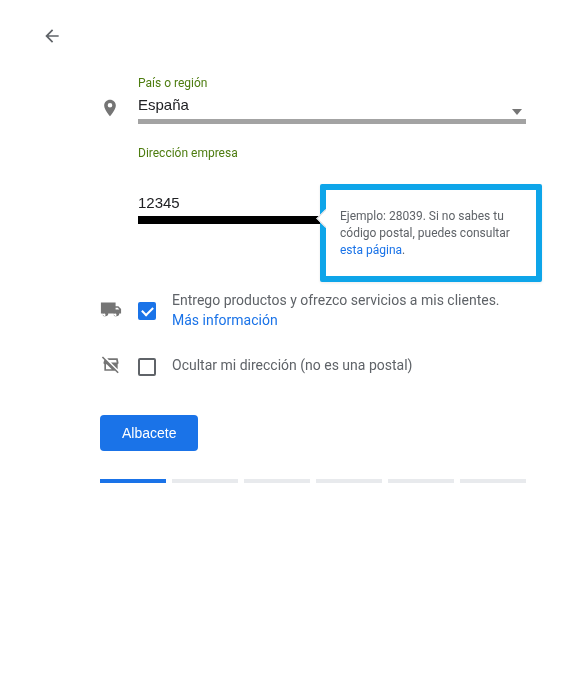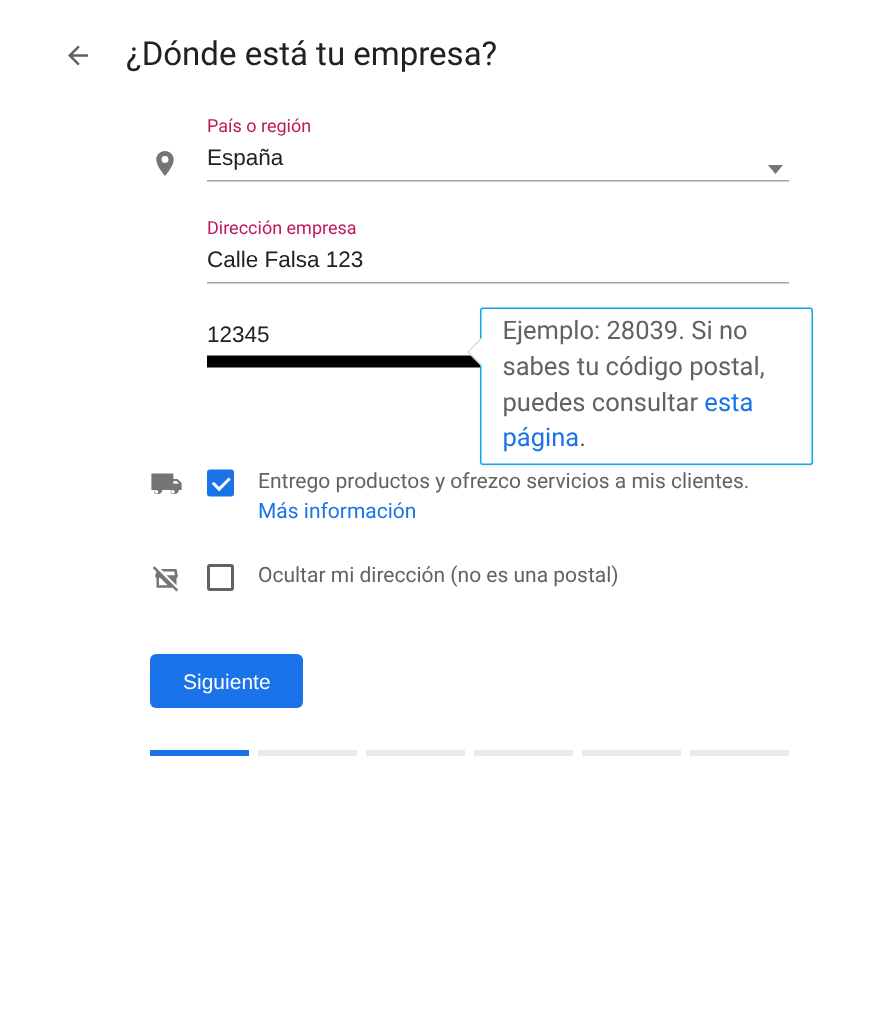--- a/index.html
+++ b/index.html
@@ -44,28 +44,28 @@
     color: #757575;
   }
   .field-icon.empty { color: transparent; }
   .field-wrap {
     flex: 1;
     position: relative;
   }
   .field-wrap.half { max-width: 200px; }
   .label {
     font-size: 12px;
-    color: #be185d;
+    color: #4d7c0f;
     margin-bottom: 2px;
     display: block;
   }
   .input {
     width: 100%;
     border: none;
-    border-bottom: 1px solid #a3a3a3;
+    border-bottom: 5px solid #a3a3a3;
     font-size: 15px;
     padding: 4px 0 6px 0;
     outline: none;
     color: #202124;
     background: transparent;
   }
   .input.focused {
     border-bottom: 8px solid #000000;
     padding-bottom: 5px;
   }
@@ -75,45 +75,45 @@
     right: 4px;
     top: 24px;
     color: #757575;
     pointer-events: none;
   }
   .tooltip {
     position: absolute;
     left: 220px;
     top: -6px;
     background: #fff;
-    border: 1px solid #0ea5e9;
+    border: 6px solid #0ea5e9;
     border-radius: 2px;
-    padding: 4px 14px;
+    padding: 18px 14px;
     width: 222px;
-    font-size: 17px;
+    font-size: 12px;
     color: #5f6368;
     line-height: 1.4;
     box-shadow: 0 1px 3px rgba(0,0,0,0.08);
     z-index: 10;
   }
   .tooltip a { color: #1a73e8; text-decoration: none; cursor: pointer; }
   .tooltip::before {
     content: "";
     position: absolute;
     left: -7px;
     top: 22px;
     width: 12px; height: 12px;
     background: #fff;
     border-left: 1px solid #dadce0;
     border-bottom: 1px solid #dadce0;
     transform: rotate(45deg);
   }
   .option-row {
     display: flex;
-    align-items: flex-start;
+    align-items: center;
     gap: 16px;
     margin-top: 22px;
     padding-left: 60px;
     padding-right: 20px;
   }
   .option-row .lead-icon {
     width: 22px; flex: 0 0 22px;
     color: #757575;
     padding-top: 2px;
   }
@@ -174,21 +174,20 @@
 </style>
 </head>
 <body>
 
 <div class="header">
   <div class="back-btn">
     <svg width="20" height="20" viewBox="0 0 24 24">
         <path fill="#5f6368" d="M20 11H7.83l5.59-5.59L12 4l-8 8 8 8 1.41-1.41L7.83 13H20z"></path>
       </svg>
   </div>
-  <h1 class="title">¿Dónde está tu empresa?</h1>
 </div>
 
 <div class="form">
 
   <div class="field-row">
     <div class="field-icon">
       <svg width="20" height="20" viewBox="0 0 24 24">
           <path fill="#757575" d="M12 2C8.13 2 5 5.13 5 9c0 5.25 7 13 7 13s7-7.75 7-13c0-3.87-3.13-7-7-7zm0 9.5A2.5 2.5 0 1 1 12 6a2.5 2.5 0 0 1 0 5.5z"></path>
         </svg>
     </div>
@@ -200,21 +199,20 @@
             <path fill="#757575" d="M0 0l5 6 5-6z"></path>
           </svg>
       </span>
     </div>
   </div>
 
   <div class="field-row">
     <div class="field-icon empty"></div>
     <div class="field-wrap">
       <span class="label">Dirección empresa</span>
-      <input class="input" value="Calle Falsa 123" style="">
     </div>
   </div>
 
   <div class="field-row">
     <div class="field-icon empty"></div>
     <div class="field-wrap half">
       <input class="input focused" value="12345" style="">
     </div>
     <div class="tooltip">
       <span>Ejemplo: 28039. Si no sabes tu código postal, puedes consultar </span><a>esta página</a><span>.</span>
@@ -248,21 +246,21 @@
         <path fill="#757575" d="M21 9l-1-5H7.5l2 2H18.2l.6 3H12l8 8V11c.6 0 1-.4 1-1v-1zM2.4 1.7L1 3.1l3 3L3 9v1c0 .6.4 1 1 1v8h12.9l3 3 1.4-1.4L2.4 1.7zM6 17v-6h.9l6 6H6z"></path>
       </svg>
   </div>
   <div class="checkbox"></div>
   <div class="option-text">
     <span>Ocultar mi dirección (no es una postal)</span><br>
   </div>
 </div>
 
 <div class="btn-row">
-  <button class="primary-btn">Siguiente</button>
+  <button class="primary-btn">Albacete</button>
 </div>
 
 <div class="progress">
   <div class="seg active"></div>
   <div class="seg"></div>
   <div class="seg"></div>
   <div class="seg"></div>
   <div class="seg"></div>
   <div class="seg"></div>
 </div>

